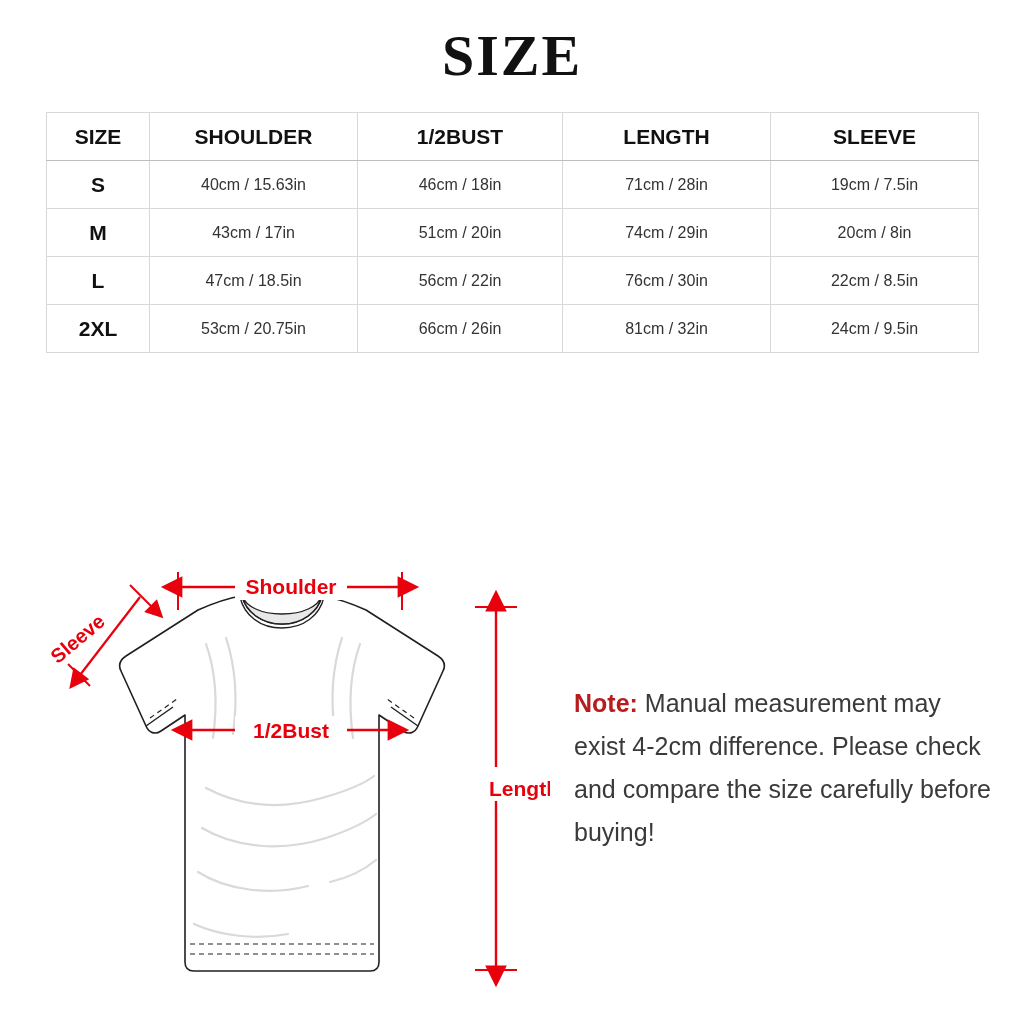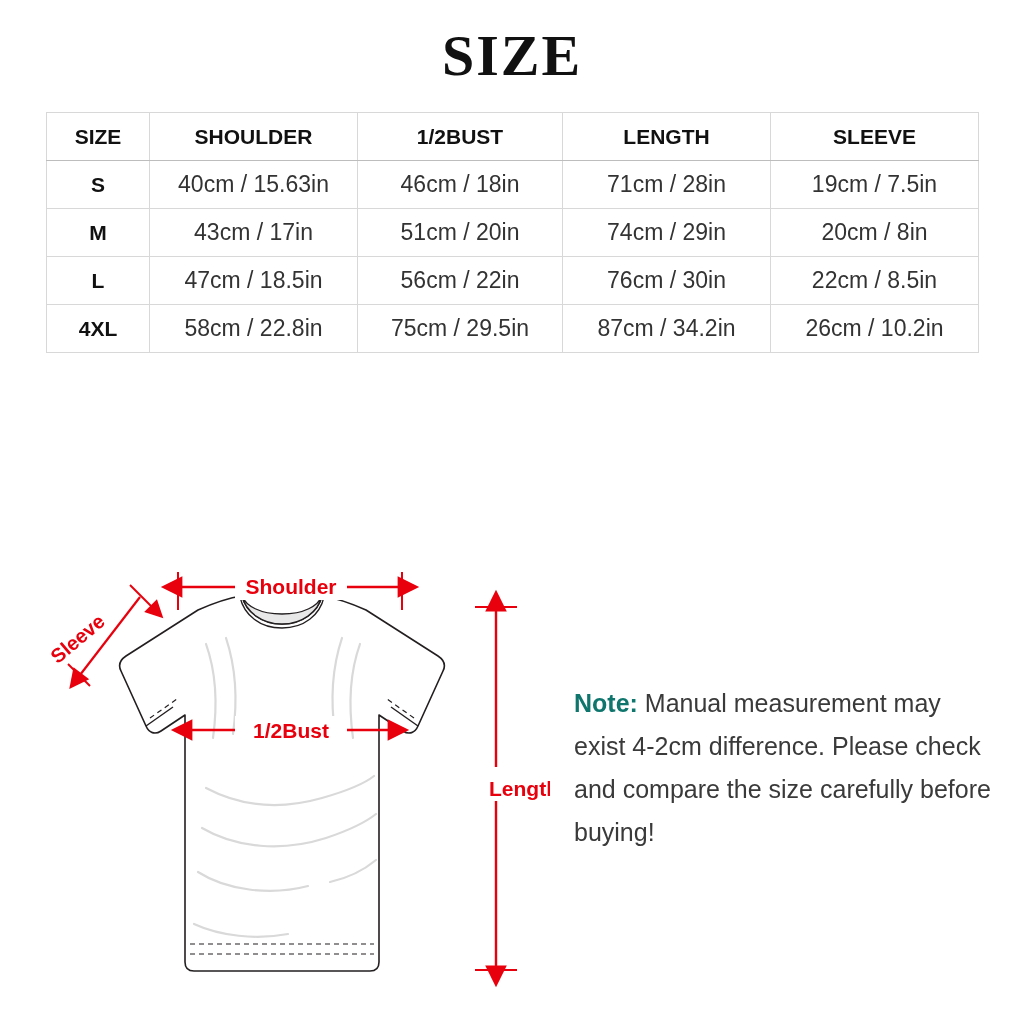--- a/index.html
+++ b/index.html
@@ -42,21 +42,21 @@
     left: 46px;
     width: 932px;
     border-collapse: collapse;
     table-layout: fixed;
   }
   .size-table td, .size-table th {
     border: 1px solid #d8d8d8;
     height: 45px;
     text-align: center;
     vertical-align: middle;
-    font-size: 23px;
+    font-size: 16px;
     color: #333333;
     font-weight: 400;
   }
   .size-table thead th {
     font-size: 21px;
     font-weight: 700;
     color: #111111;
     border-bottom: 1px solid #bdbdbd;
   }
   .size-table tbody td.size-cell {
@@ -84,21 +84,21 @@
   .note {
     position: absolute;
     left: 574px;
     top: 682px;
     width: 420px;
     font-size: 25px;
     line-height: 1.72;
     color: #3a3a3a;
   }
   .note b {
-    color: #0f766e;
+    color: #b91c1c;
     font-weight: 700;
   }
 </style>
 </head>
 <body>
 
 <div class="page">
 
   <div class="title">SIZE</div>
 
@@ -135,25 +135,25 @@
         <td>20cm / 8in</td>
       </tr>
       <tr>
         <td class="size-cell">L</td>
         <td>47cm / 18.5in</td>
         <td>56cm / 22in</td>
         <td>76cm / 30in</td>
         <td>22cm / 8.5in</td>
       </tr>
       <tr>
-        <td class="size-cell">4XL</td>
-        <td>58cm / 22.8in</td>
-        <td>75cm / 29.5in</td>
-        <td>87cm / 34.2in</td>
-        <td>26cm / 10.2in</td>
+        <td class="size-cell">2XL</td>
+        <td>53cm / 20.75in</td>
+        <td>66cm / 26in</td>
+        <td>81cm / 32in</td>
+        <td>24cm / 9.5in</td>
       </tr>
     </tbody>
   </table>
 
   <div class="diagram">
     <svg width="520" height="460" viewBox="0 0 520 460" xmlns="http://www.w3.org/2000/svg">
       <defs>
         <marker id="arrL" markerWidth="11" markerHeight="11" refX="9" refY="5.5" orient="auto">
           <path d="M10,1 L1,5.5 L10,10 z" fill="#e8000d"></path>
         </marker>

